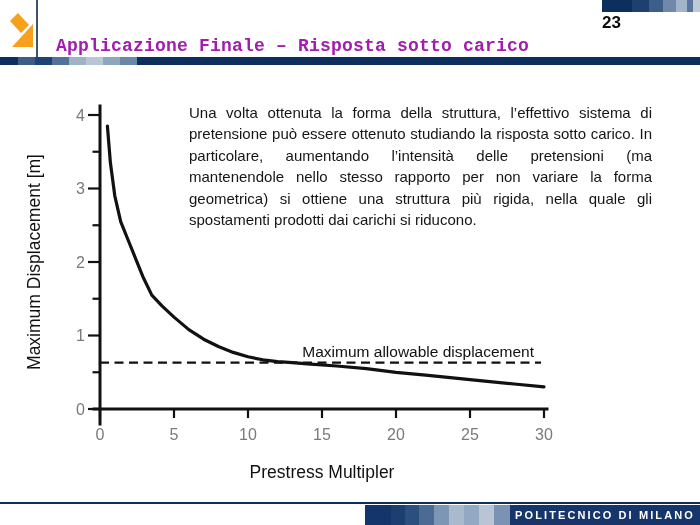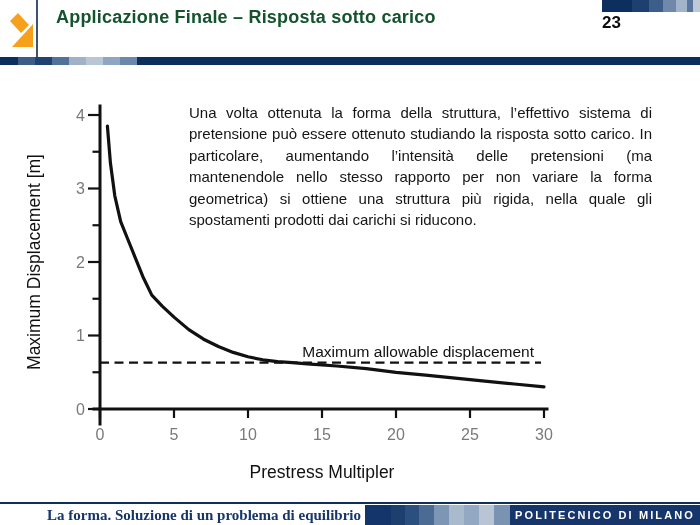--- a/index.html
+++ b/index.html
@@ -3,21 +3,21 @@
 <meta charset="utf-8">
 <style>
   html,body{margin:0;padding:0;background:#888;}
   .slide{
     position:relative;width:700px;height:525px;background:#ffffff;
     overflow:hidden;font-family:"Liberation Sans",sans-serif;
   }
   
   .logo{position:absolute;left:8px;top:10px;width:27px;height:38px;}
   .header-vline{position:absolute;left:36px;top:0;width:2px;height:57px;background:#3f5270;}
-  .slide-title{position:absolute;left:56px;top:7px;font-size:18px;font-weight:bold;color:#14532d;white-space:nowrap;letter-spacing:.2px;}
+  .slide-title{position:absolute;left:56px;top:36px;font-size:18px;font-weight:bold;color:#a21caf;white-space:nowrap;letter-spacing:.2px;font-family:Liberation Mono, monospace;}
   .page-number{position:absolute;left:602px;top:13px;width:40px;font-size:17px;font-weight:bold;color:#0c0c0c;}
   .top-right-strip{position:absolute;left:602px;top:0;height:12px;display:flex;}
   .title-band{position:absolute;left:0;top:57px;height:8px;width:700px;display:flex;}
   .strip div{height:100%;}
   
   .textblock{
     position:absolute;left:177px;top:90px;width:487px;
     font-size:15px;line-height:21.4px;color:#151515;text-align:justify;
   }
   .textblock p{margin:12px;}
@@ -114,21 +114,20 @@
       <text x="396" y="355" class="ticklab" text-anchor="middle">20</text>
       <line x1="470" y1="324" x2="470" y2="333" class="tick"></line>
       <text x="470" y="355" class="ticklab" text-anchor="middle">25</text>
       <line x1="544" y1="324" x2="544" y2="333" class="tick"></line>
       <text x="544" y="355" class="ticklab" text-anchor="middle">30</text>
       <text x="322" y="393" class="axlab" text-anchor="middle">Prestress Multipler</text>
       <text x="40" y="177" class="axlab" text-anchor="middle" transform="rotate(-90 40 177)">Maximum Displacement [m]</text>
     </svg>
 
   <div class="footer-line"></div>
-  <div class="footer-text">La forma. Soluzione di un problema di equilibrio</div>
   <div class="footer-strip strip" id="footer-strip">
       <div style="background: rgb(19, 53, 107); width: 26px;"></div>
       <div style="background: rgb(28, 63, 112); width: 14px;"></div>
       <div style="background: rgb(43, 80, 128); width: 14px;"></div>
       <div style="background: rgb(75, 106, 148); width: 15px;"></div>
       <div style="background: rgb(125, 150, 181); width: 15px;"></div>
       <div style="background: rgb(169, 186, 205); width: 15px;"></div>
       <div style="background: rgb(147, 169, 195); width: 15px;"></div>
       <div style="background: rgb(185, 197, 212); width: 15px;"></div>
       <div style="background: rgb(122, 147, 179); width: 16px;"></div>

